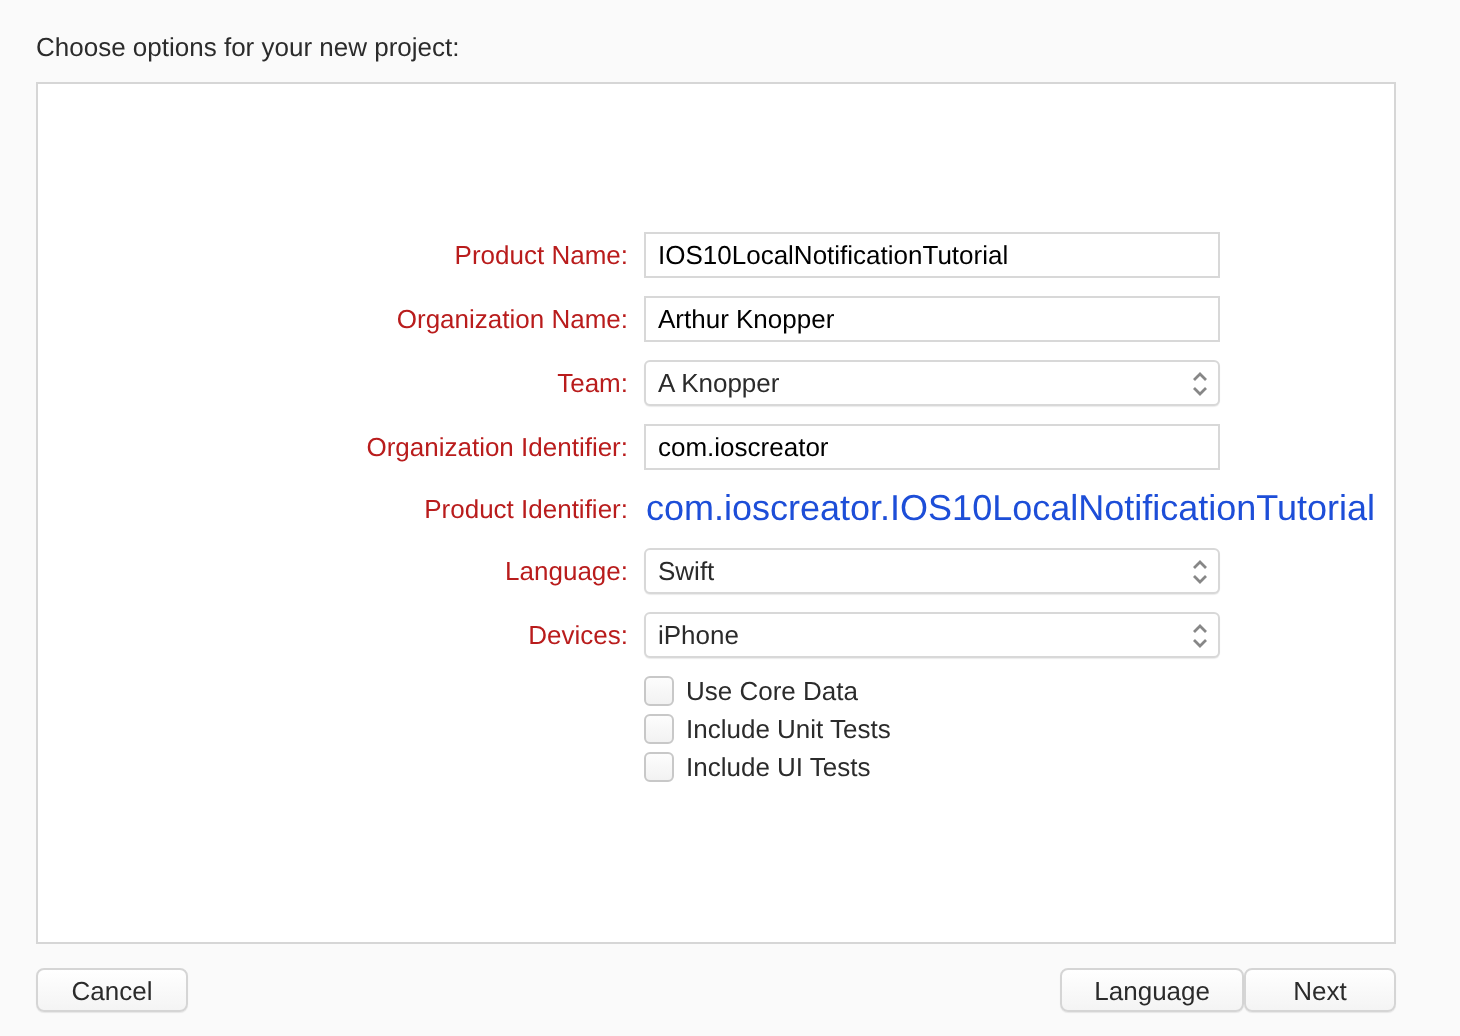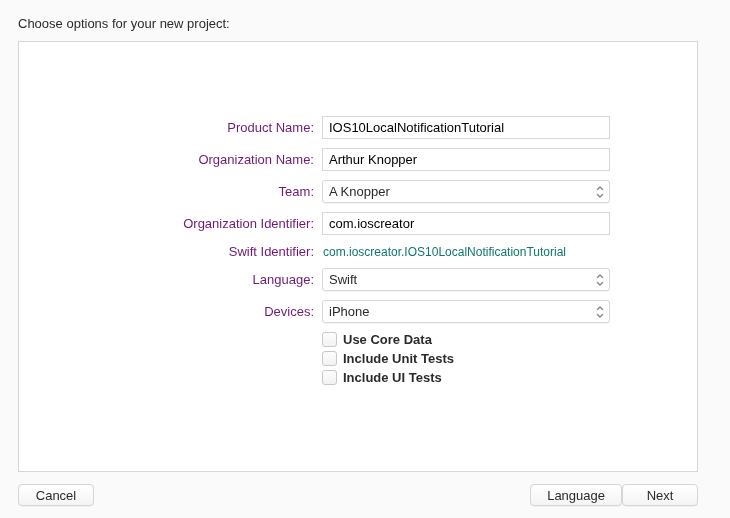--- a/index.html
+++ b/index.html
@@ -24,21 +24,21 @@
     .form { width: 100%; }
     .row {
       display: flex;
       align-items: center;
       margin-bottom: 9px;
     }
     .label-col {
       width: 303px;
       text-align: right;
       padding-right: 8px;
-      color: #701a75;
+      color: #b91c1c;
       font-size: 13px;
     }
     .field-col { width: 288px; position: relative; }
     input.text, .select-box {
       width: 100%;
       height: 23px;
       border: 1px solid #d8d8d8;
       background: #fff;
       font-family: inherit;
       font-size: 13px;
@@ -54,21 +54,21 @@
       padding-right: 20px; position: relative; cursor: default;
     }
     .chevrons {
       position: absolute;
       right: 5px;
       top: 50%;
       transform: translateY(-50%);
       width: 8px; height: 14px;
       opacity: 0.7;
     }
-    .readonly-val { color: #0f766e; font-size: 12px; padding-left: 1px; }
+    .readonly-val { color: #1d4ed8; font-size: 18px; padding-left: 1px; }
     .checkbox-row { display: flex; align-items: center; margin-bottom: 4px; }
     .cbx {
       width: 15px; height: 15px; border: 1px solid #c8c8c8; border-radius: 3px;
       background: linear-gradient(#fdfdfd,#f2f2f2); margin-right: 6px;
     }
     .footer {
       display: flex;
       align-items: center;
       padding-top: 12px;
     }
@@ -126,21 +126,21 @@
       </div>
 
       <div class="row">
         <div class="label-col">Organization Identifier:</div>
         <div class="field-col">
           <input class="text" type="text" value="com.ioscreator" style="">
         </div>
       </div>
 
       <div class="row">
-        <div class="label-col">Swift Identifier:</div>
+        <div class="label-col">Product Identifier:</div>
         <div class="field-col">
           <div class="readonly-val">com.ioscreator.IOS10LocalNotificationTutorial</div>
         </div>
       </div>
 
       <div class="row">
         <div class="label-col">Language:</div>
         <div class="field-col">
           <div class="select-box">
             <span>Swift</span>
@@ -162,21 +162,21 @@
             <span class="chevrons">
               <svg viewBox="0 0 8 14">
                   <path d="M1 5 L4 2 L7 5" fill="none" stroke="#555" stroke-width="1.4"></path>
                   <path d="M1 9 L4 12 L7 9" fill="none" stroke="#555" stroke-width="1.4"></path>
                 </svg>
             </span>
           </div>
         </div>
       </div>
 
-      <div class="row" style="margin-top:6px; margin-bottom:0;font-weight:bold;">
+      <div class="row" style="margin-top:6px; margin-bottom:0;">
         <div class="label-col"></div>
         <div class="field-col">
           <div class="checkbox-row">
             <div class="cbx"></div>
             <span>Use Core Data</span>
           </div>
           <div class="checkbox-row">
             <div class="cbx"></div>
             <span>Include Unit Tests</span>
           </div>

